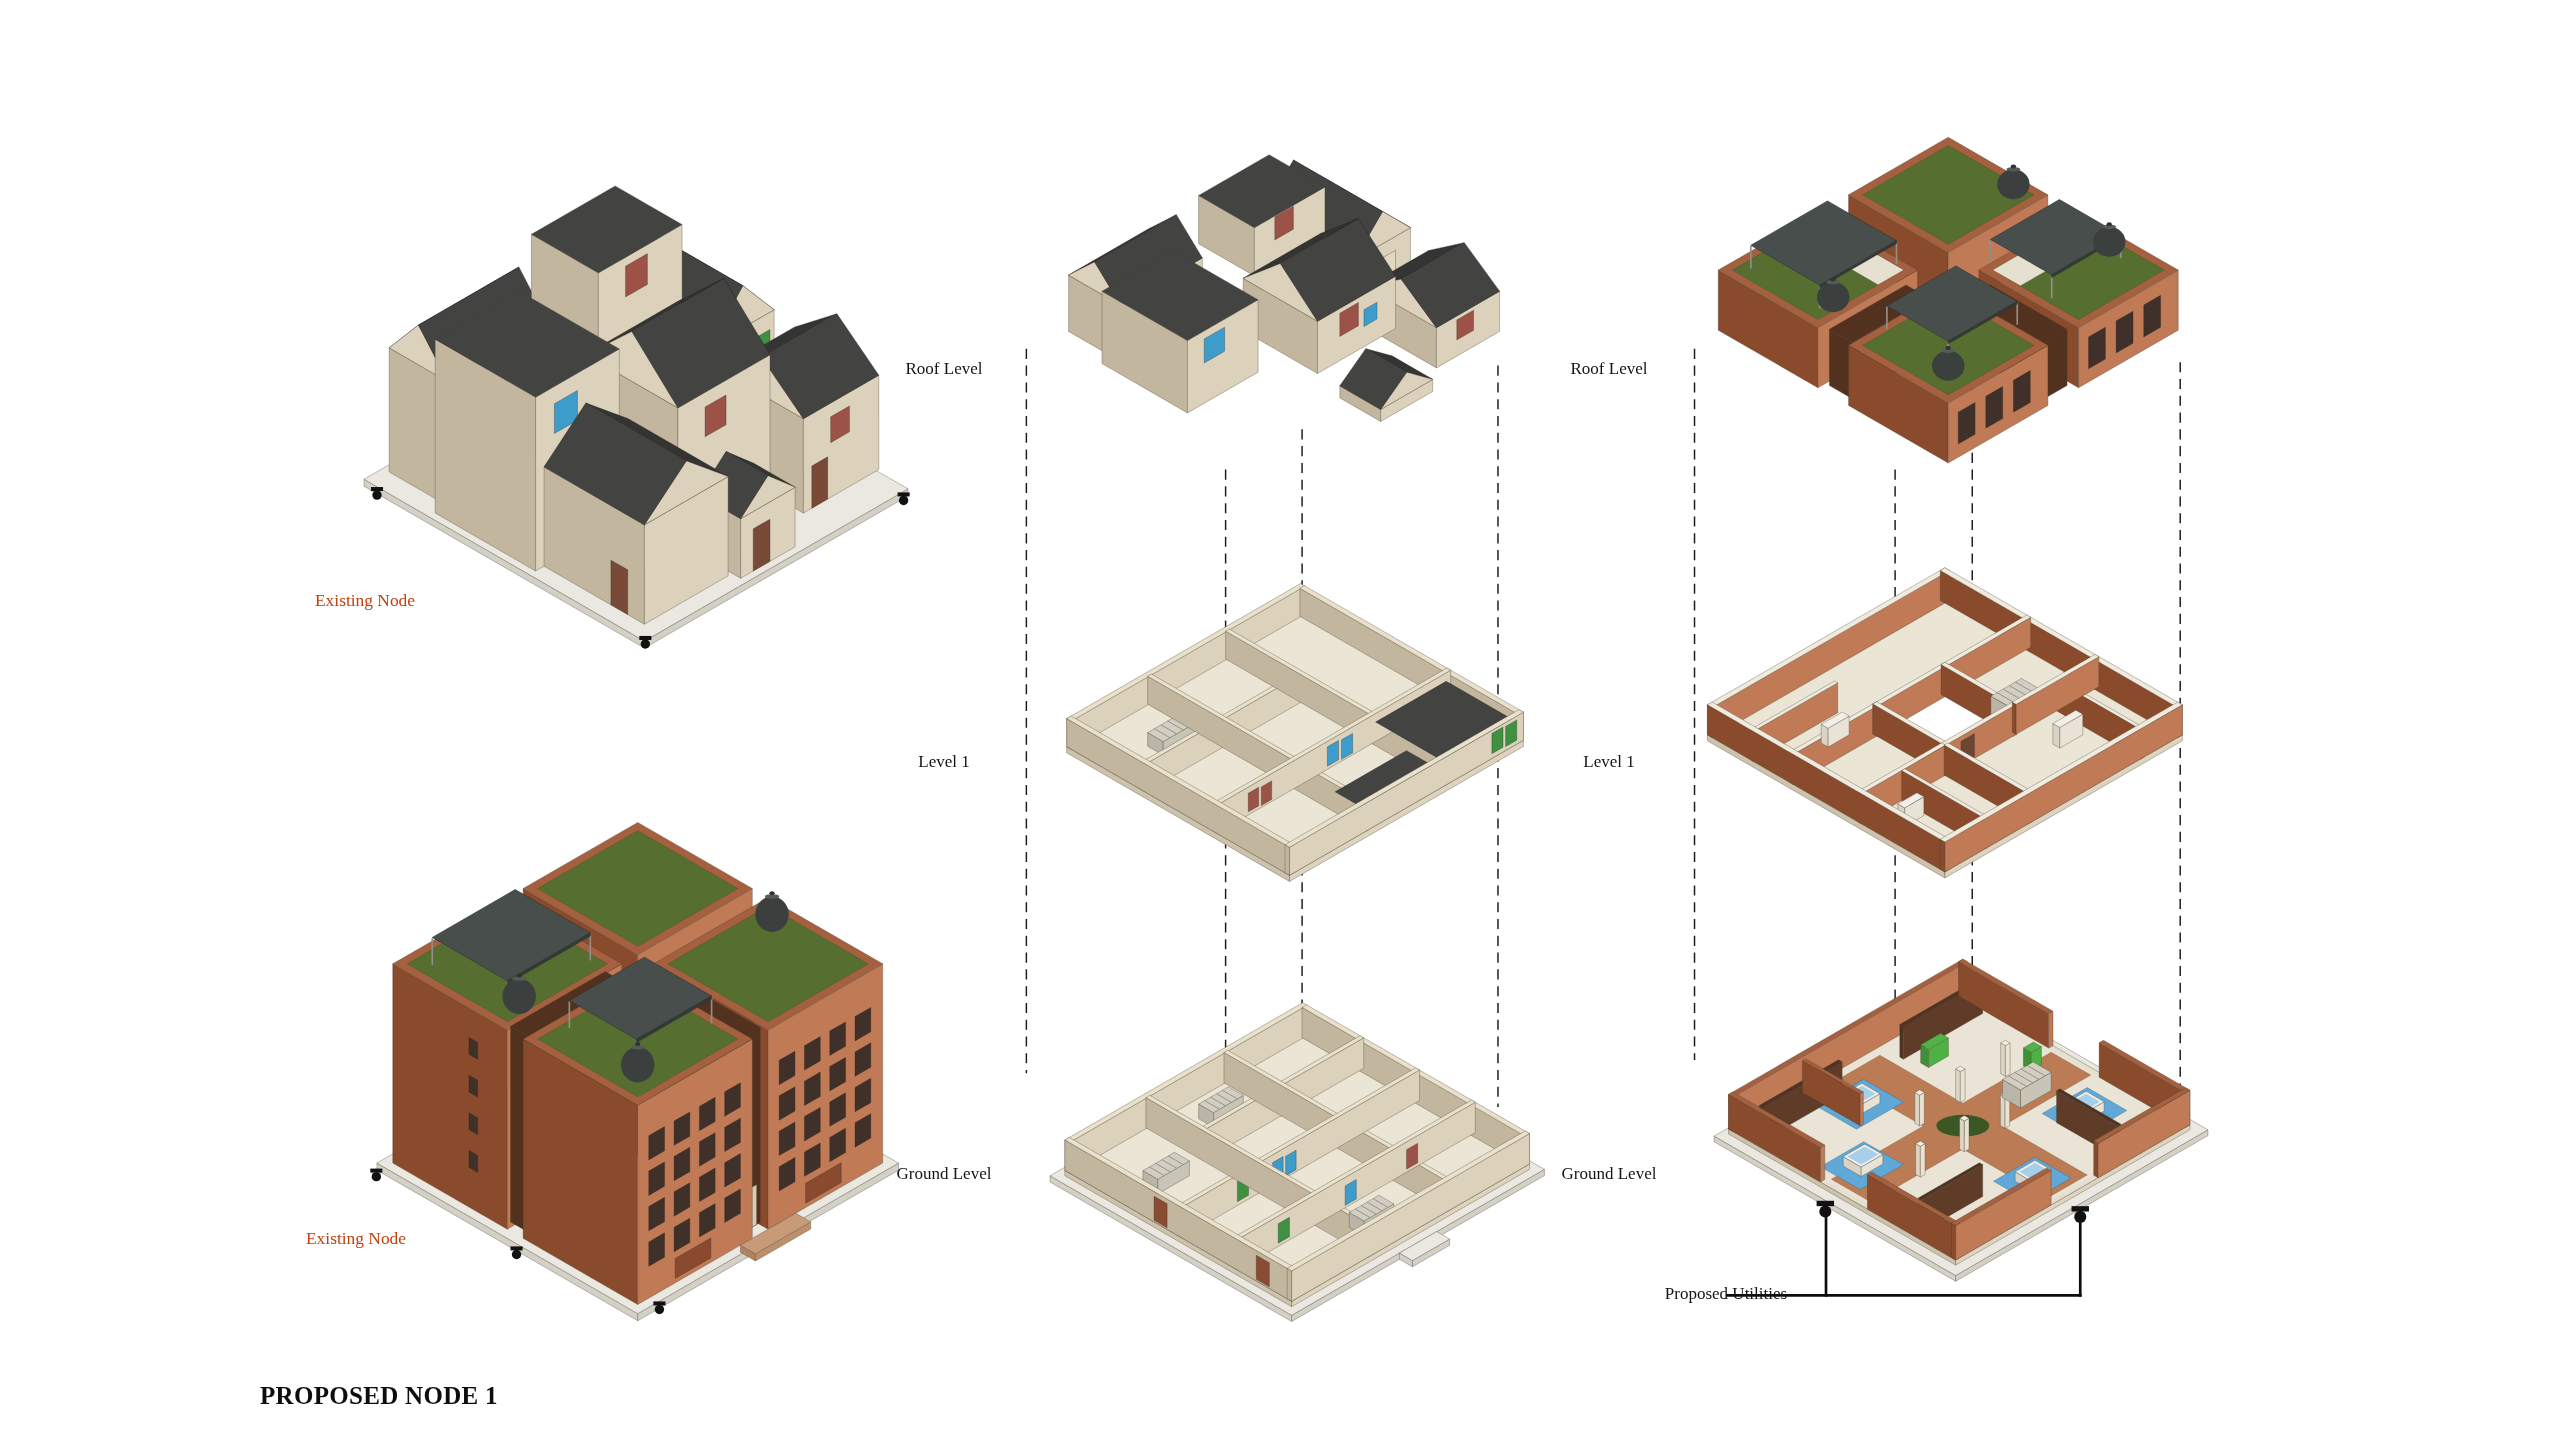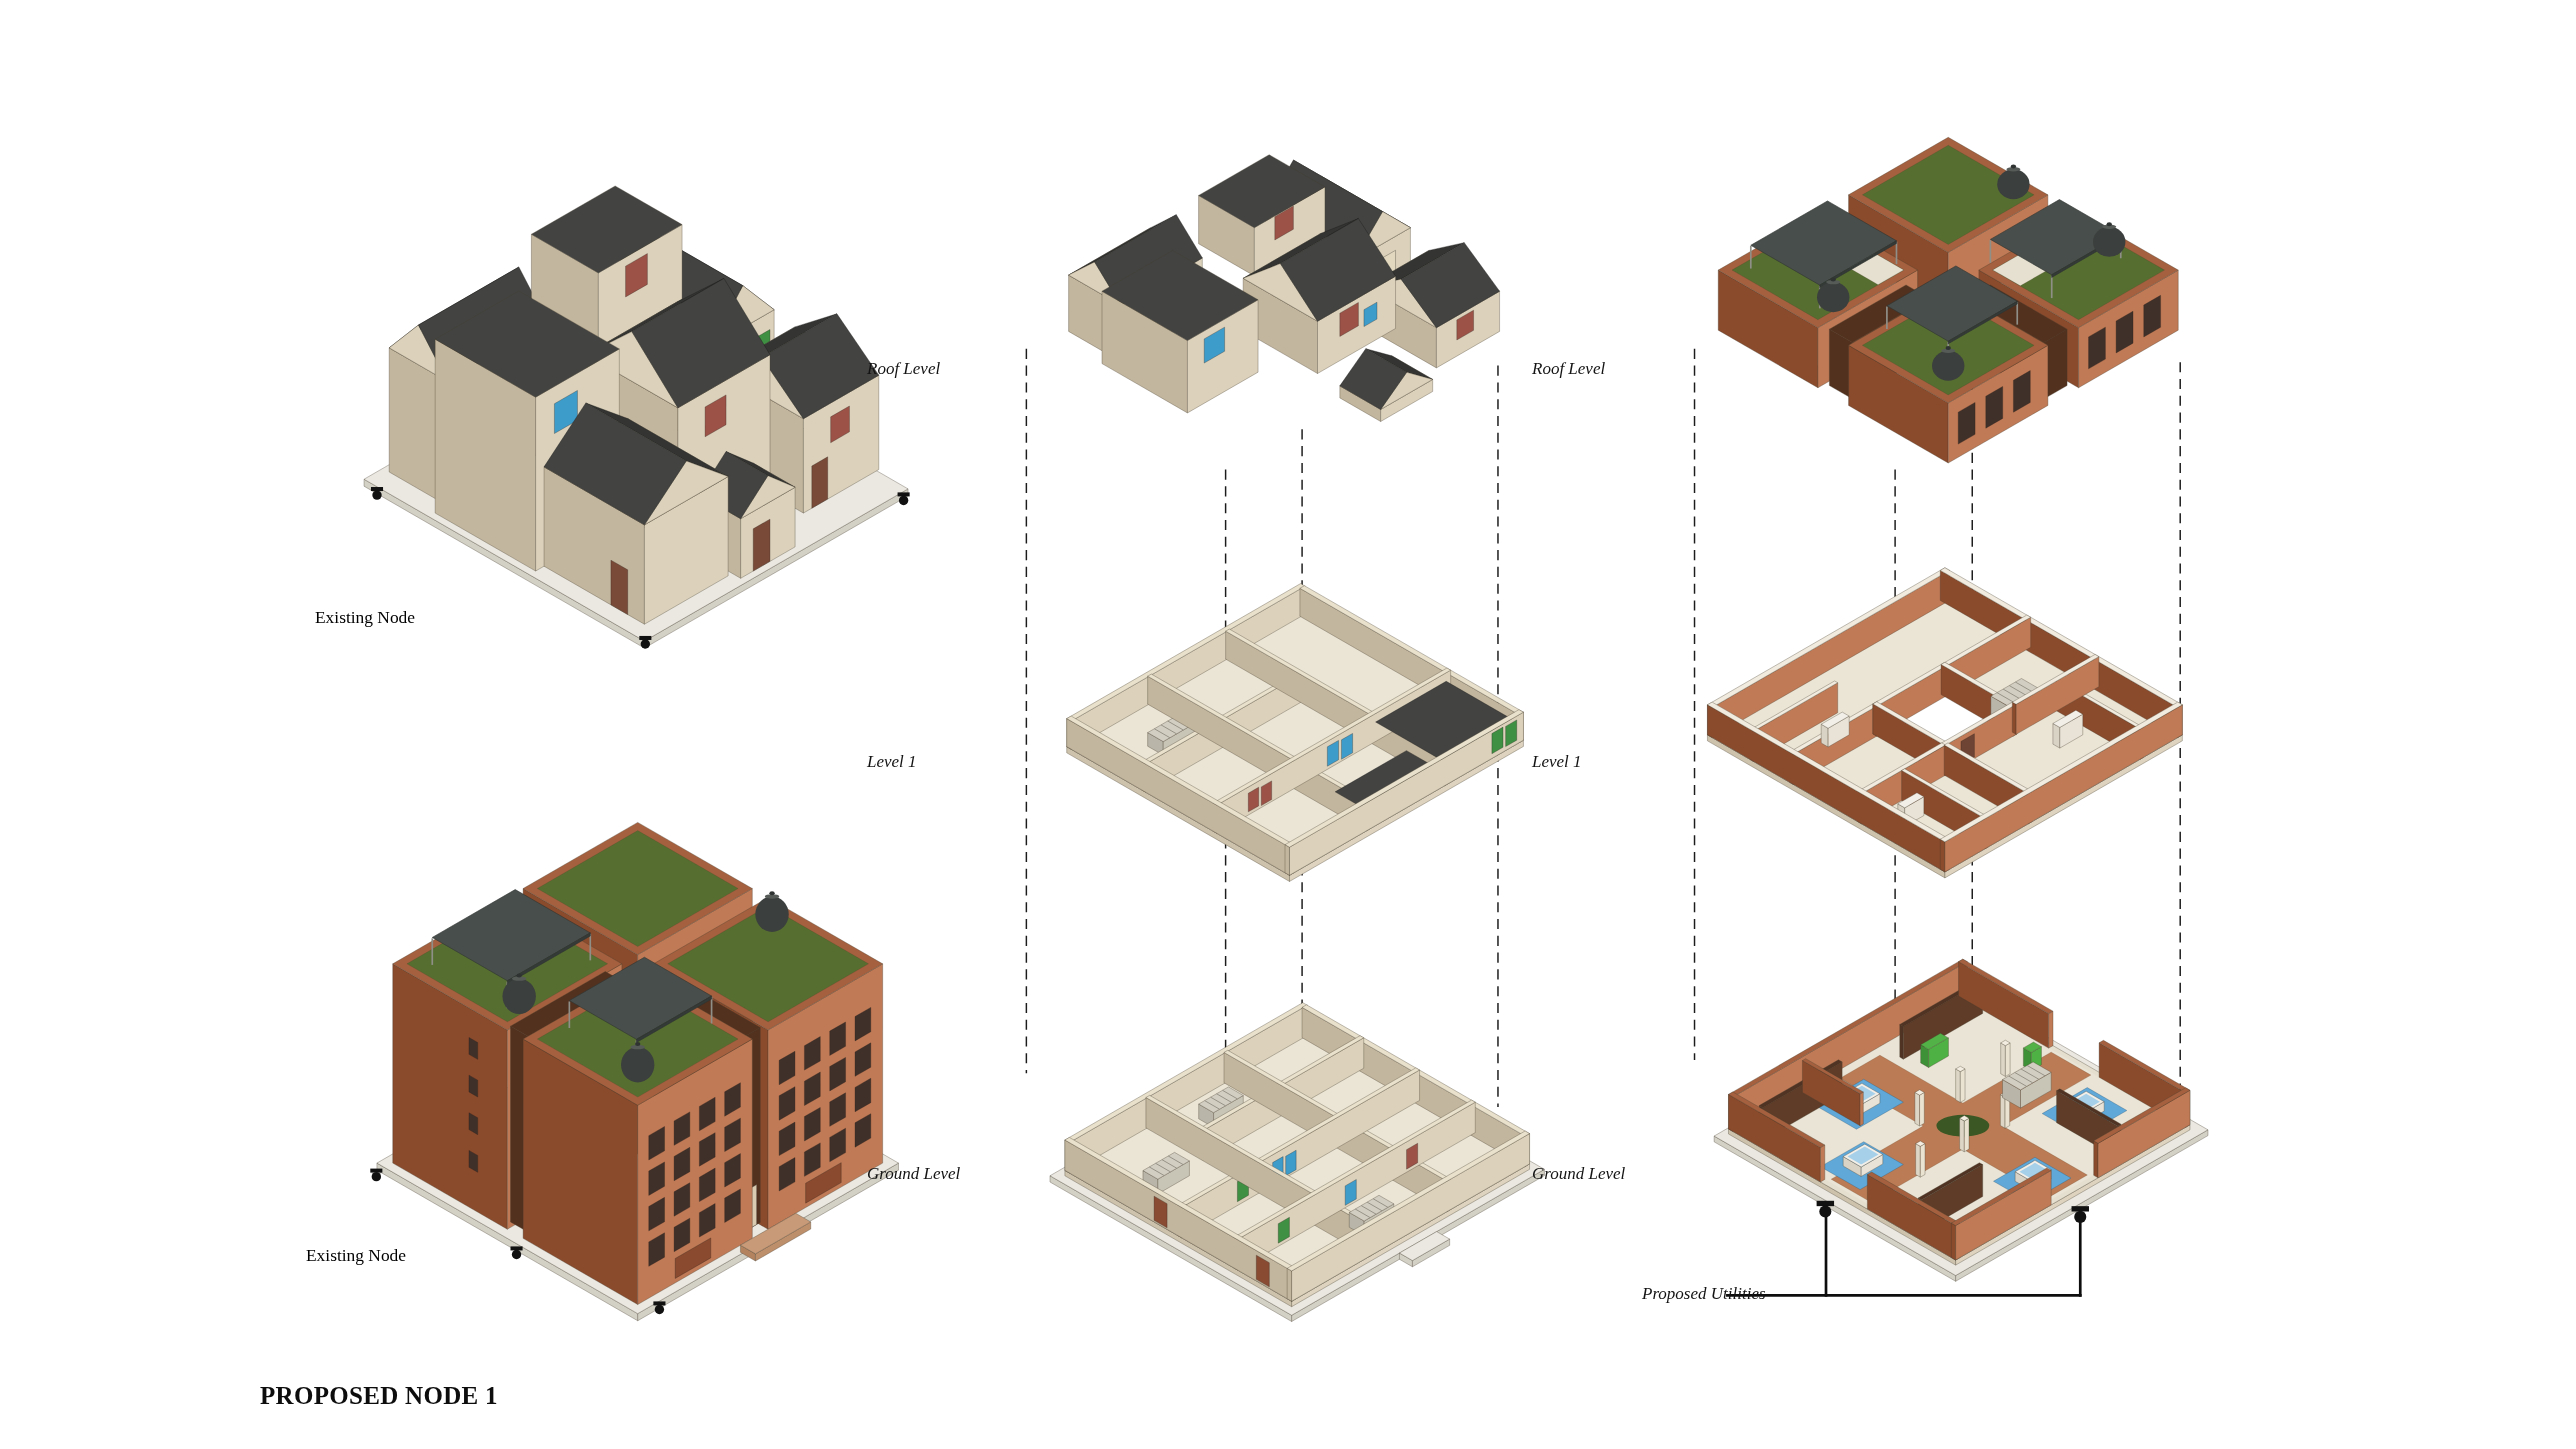--- a/index.html
+++ b/index.html
@@ -5,22 +5,22 @@
   html,body{margin:0;padding:0;}
   body{width:2576px;height:1449px;position:relative;background:#ffffff;overflow:hidden;
        font-family:"Liberation Serif", serif;}
   .layer{position:absolute;left:0;top:0;}
   svg.panel{position:absolute;z-index:2;}
   #underlay{z-index:1;}
   #overlay{z-index:3;}
   .lvl-label{position:absolute;z-index:4;font-family:"Liberation Serif",serif;font-size:17px;
              color:#141414;white-space:nowrap;line-height:1.1;}
   .node-label{position:absolute;z-index:4;font-family:"Liberation Serif",serif;font-size:17.4px;
-              color:#000000;white-space:nowrap;line-height:1.1;margin-top:17px;}
-  .right-align{text-align:left;font-style:italic;}
+              color:#c2410c;white-space:nowrap;line-height:1.1;}
+  .right-align{text-align:center;}
   #sheet-title{position:absolute;z-index:4;font-family:Liberation Serif, serif;
                font-weight:bold;font-size:25px;color:#0d0d0d;letter-spacing:0.3px;}
 </style>
 </head>
 <body>
 
 <svg id="underlay" class="layer" width="2576" height="1449" viewBox="0 0 3840 2160">
   <g stroke="#1c1c1c" stroke-width="2.2" stroke-dasharray="15 10" fill="none">
     <line x1="1530" y1="520" x2="1530" y2="1600"></line>
     <line x1="1827" y1="700" x2="1827" y2="1620"></line>

